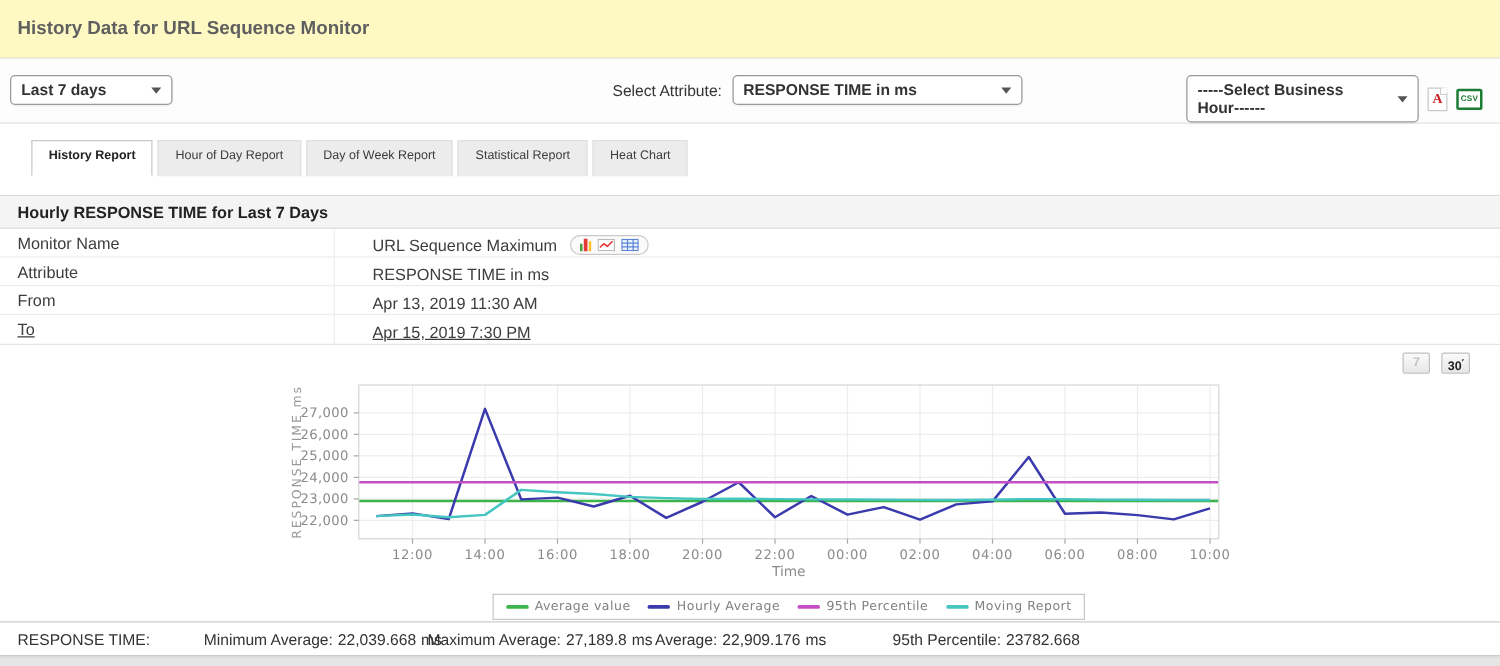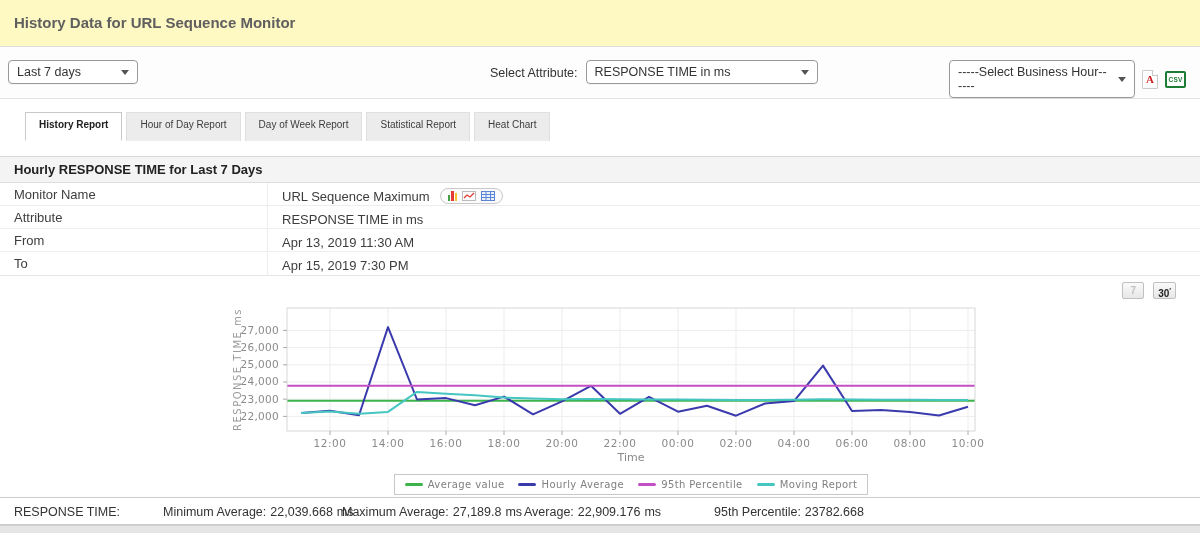--- a/index.html
+++ b/index.html
@@ -6,21 +6,21 @@
   html,body { width:1200px; height:533px; background:#fff; font-family:"Liberation Sans", sans-serif; color:#333; overflow:hidden; }
 
   
   .title-bar { height:47px; padding:14px 0 0 14px; border-bottom:1px solid #ddd; background:#fef9c3; }
   .title-bar h1 { font-size:15px; font-weight:bold; color:#5f5f5f; }
 
   
   .toolbar { position:relative; height:52px; background:#fdfdfd; border-bottom:1px solid #e3e3e3; }
   .select { display:inline-flex; align-items:center; justify-content:space-between; background:#fff;
             border:1px solid #999; border-radius:4px; padding:4px 8px; font-size:12.5px; color:#333; cursor:pointer;
-            box-shadow:0 1px 1px rgba(0,0,0,0.04); }
+            box-shadow:0 1px 1px rgba(0,0,0,0.04);font-weight:bold; }
   .select .arrow { width:0; height:0; border-left:4px solid transparent; border-right:4px solid transparent;
                    border-top:5px solid #555; margin-left:8px; flex:none; }
   .sel-time { position:absolute; left:8px; top:13px; width:130px; }
   .attr-group { position:absolute; left:490px; top:13px; display:flex; align-items:center; }
   .attr-group .lbl { font-size:12.5px; color:#333; margin-right:8px; margin-top:2px; }
   .sel-attr { width:232px; }
   .right-group { position:absolute; right:14px; top:13px; display:flex; align-items:center; gap:7px; }
   .sel-bh { width:186px; }
 
   .pdf-icon { position:relative; width:16px; height:19px; background:#fff; border:1px solid #c9c9c9;
@@ -36,22 +36,22 @@
   
   .tabs { display:flex; gap:4px; margin:13px 0 0 25px; height:29px; }
   .tab { padding:6px 13px 0 13px; font-size:10px; color:#3c3c3c; background:#ececec;
          border:1px solid #e0e0e0; border-bottom:none; cursor:pointer; white-space:nowrap; }
   .tab.active { background:#fff; border:1px solid #c9c9c9; border-bottom:1px solid #fff; font-weight:bold; color:#222; }
 
   
   .report-table { margin-top:15px; border-top:1px solid #d9d9d9; border-bottom:1px solid #e5e5e5; }
   .report-header { height:26px; background:#f4f4f4; border-bottom:1px solid #ddd; padding:5px 0 0 14px;
                    font-size:13px; font-weight:bold; color:#222; }
-  .report-row { display:flex; height:23px; border-bottom:1px solid #ededed; font-size:13px; color:#3d3d3d; }
-  .report-row:last-child { border-bottom:none; }
+  .report-row { display:flex; height:23px; border-bottom:1px solid #ededed; font-size:13px; color:#3d3d3d;gap:16px; }
+  .report-row:last-child { border-bottom:none;text-decoration:underline; }
   .cell-label { width:268px; padding:4px 0 0 14px; border-right:1px solid #eee; flex:none; }
   .cell-value { padding:4px 0 0 14px; display:flex; align-items:center; gap:10px; }
   .mon-icons { display:inline-flex; align-items:center; gap:5px; border:1px solid #c9c9c9; border-radius:9px;
                padding:2px 7px; background:#fbfbfb; cursor:pointer; }
   .bar-ico { display:inline-flex; align-items:flex-end; gap:1px; height:10px; }
   .bar-ico i { display:block; width:2.5px; }
   .bar-ico i:nth-child(1){ height:6px; background:#43a047; }
   .bar-ico i:nth-child(2){ height:10px; background:#e53935; }
   .bar-ico i:nth-child(3){ height:8px; background:#fbc02d; }
 

